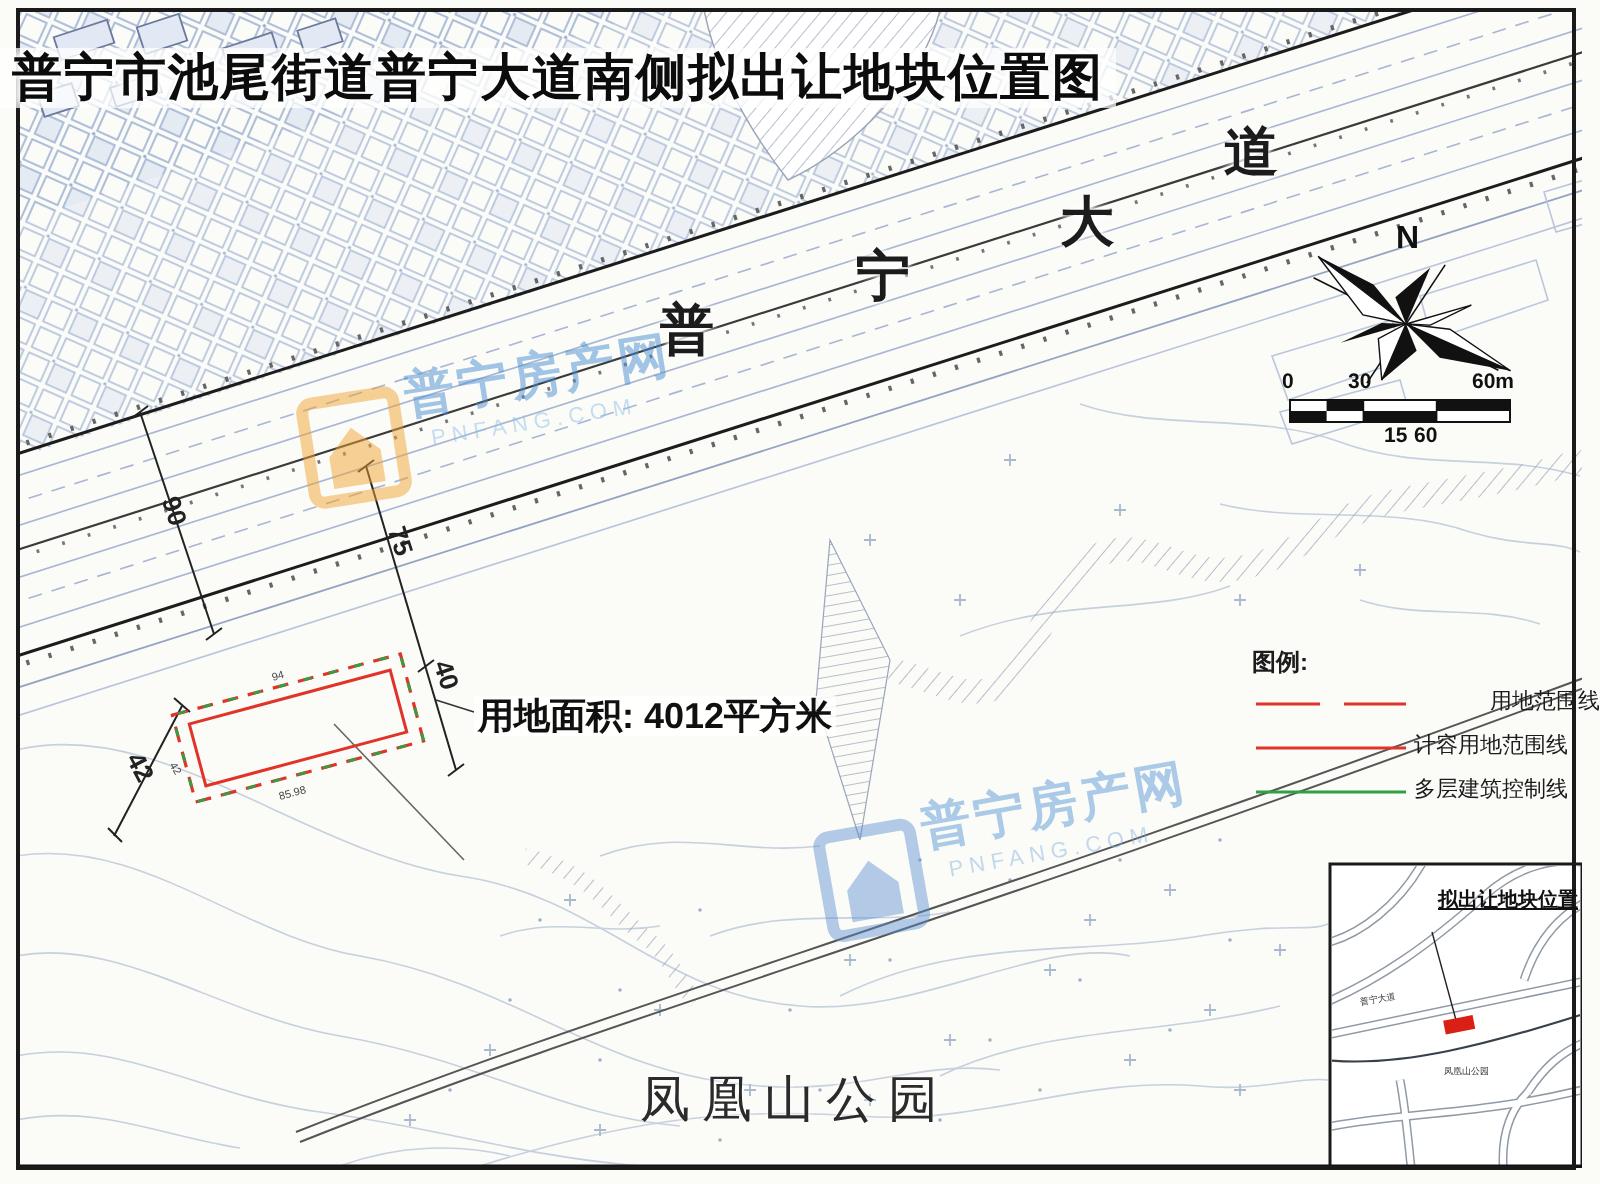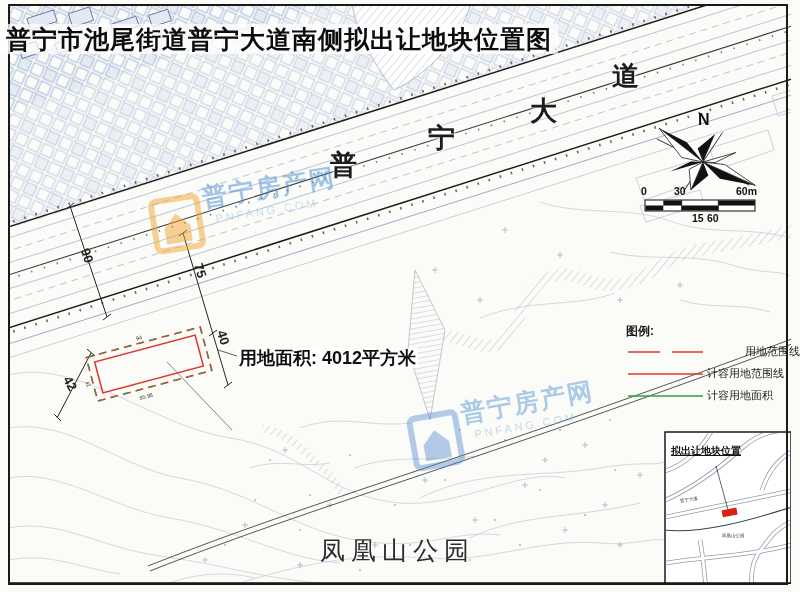--- a/index.html
+++ b/index.html
@@ -12,21 +12,21 @@
       text-shadow:0 0 3px #fff,0 0 3px #fff,0 0 5px #fff;}
   .roadchar{font-size:27px;font-weight:600;color:#1c1c1c;text-shadow:0 0 3px #fff,0 0 4px #fff;}
   .dim{font-size:13px;font-weight:600;color:#222;transform-origin:center;}
   .anno{font-size:18px;font-weight:700;color:#101010;background:rgba(255,255,255,.82);padding:1px 2px;}
   .anno.u{border-bottom:1.5px solid #222;padding-bottom:2px;}
   .legendlab{font-size:11px;color:#1c1c1c;}
   .legtitle{font-size:12px;font-weight:700;color:#1c1c1c;text-align:right;}
   .scale{font-size:10.5px;font-weight:600;color:#111;}
   .north{font-size:16px;font-weight:700;color:#111;}
   .park{font-size:25px;color:#2b2b2b;letter-spacing:6px;text-shadow:0 0 3px #fff;}
-  .insettitle{font-size:10px;font-weight:700;color:#111;text-decoration:underline;}
+  .insettitle{font-size:10px;font-weight:700;color:#111;text-decoration:underline;margin-left:48px;}
   .tiny{font-size:4.5px;color:#333;}
 </style>
 </head>
 <body>
 
 <div class="stage">
 
 <svg width="800" height="592" viewBox="0 0 800 592" style="position:absolute;left:0;top:0;">
   <defs>
     <clipPath id="frameClip">
@@ -264,21 +264,21 @@
 <div class="t dim" style="left:80px;top:249px;transform:rotate(72deg);">90</div>
 <div class="t dim" style="left:193px;top:264px;transform:rotate(72deg);">75</div>
 <div class="t dim" style="left:216px;top:331px;transform:rotate(72deg);">40</div>
 <div class="t dim" style="left:63px;top:377px;transform:rotate(62deg);">42</div>
 
 <div class="t anno" style="left:237px;top:348px;">用地面积: 4012平方米</div>
 
 <div class="t legtitle" style="left:626px;top:325px;">图例:</div>
 <div class="t legendlab" style="left:745px;top:346px;">用地范围线</div>
 <div class="t legendlab" style="left:707px;top:368px;">计容用地范围线</div>
-<div class="t legendlab" style="left:707px;top:390px;">计容用地面积</div>
+<div class="t legendlab" style="left:707px;top:390px;">多层建筑控制线</div>
 
 <div class="t north" style="left:698px;top:112px;">N</div>
 
 <div class="t scale" style="left:641px;top:186px;">0</div>
 <div class="t scale" style="left:674px;top:186px;">30</div>
 <div class="t scale" style="left:736px;top:186px;">60m</div>
 <div class="t scale" style="left:652px;top:213px;margin-left:40px;">15</div>
 <div class="t scale" style="left:707px;top:213px;">60</div>
 
 <div class="t park" style="left:320px;top:538px;">凤凰山公园</div>

